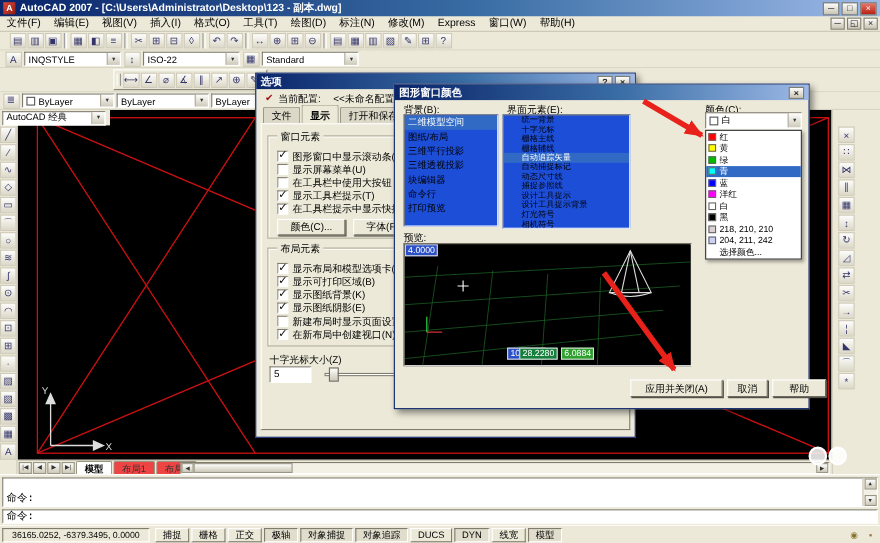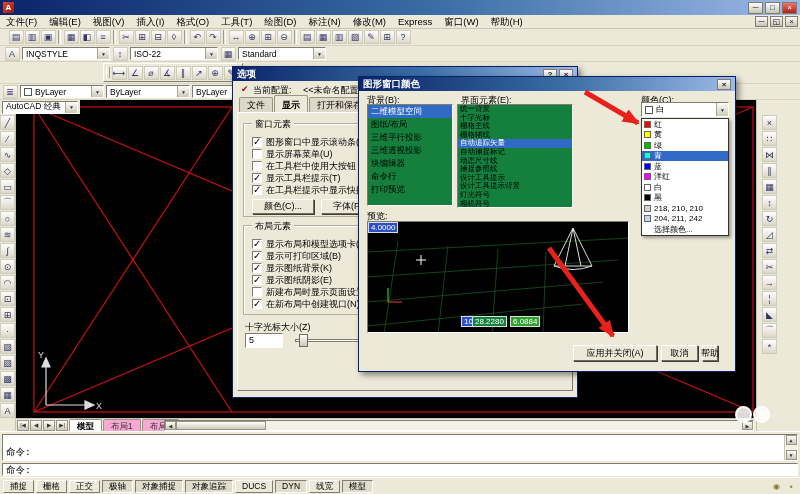--- a/index.html
+++ b/index.html
@@ -23,31 +23,31 @@
   .tbi{width:15px;height:14px;display:inline-flex;align-items:center;justify-content:center;font-size:9px;color:#34346a;background:linear-gradient(180deg,#fdfdfb,#dcd8c8);border:1px solid #cfcbbb;margin:0 .5px;flex:none}
   [data-name="toolbar-separator"]{width:3px;height:14px;background:transparent;border:none;border-left:1px solid #999;border-right:1px solid #fff;margin:0 2px}
   #toolbar2{left:0;top:46px;width:800px;height:16px;background:#ece9d8;border-bottom:1px solid #d8d4c4;display:flex;align-items:center;padding-left:4px;gap:2px}
   .combo{height:13px;background:#fff;border:1px solid;border-color:#807d6e #fff #fff #807d6e;display:flex;align-items:center;padding-left:3px;position:relative;font-size:8.5px;white-space:nowrap;overflow:hidden}
   .combo .arr{position:absolute;right:0;top:0;bottom:0;width:12px;background:linear-gradient(180deg,#fdfdfb,#cdc9b9);border-left:1px solid #a8a494;display:flex;align-items:center;justify-content:center;font-size:5px;color:#333}
   .combo .sw{width:8px;height:8px;border:1px solid #555;margin-right:3px;flex:none;background:#fff}
   #strip3{left:0;top:62px;width:800px;height:22px;background:#ece9d8;border-bottom:1px solid #d8d4c4}
   #toolbar3{position:absolute;left:103px;top:1px;height:19px;background:#ece9d8;border:1px solid;border-color:#fff #807d6e #807d6e #fff;display:flex;align-items:center;padding:0 3px 0 7px}
   #toolbar3::before{content:"";position:absolute;left:2px;top:3px;bottom:3px;width:2px;border-left:1px solid #fff;border-right:1px solid #999}
   #propsrow{left:0;top:84px;width:800px;height:16px;background:#ece9d8;border-bottom:1px solid #d8d4c4;display:flex;align-items:center;padding-left:2px;gap:2px}
-  #workspacerow{left:0;top:100px;width:80px;height:14px;background:#ece9d8;z-index:2;display:flex;align-items:center;padding:0 2px}
+  #workspacerow{left:0;top:100px;width:100px;height:14px;background:#ece9d8;z-index:2;display:flex;align-items:center;padding:0 2px}
   
   #leftdock{left:0;top:100px;width:16px;height:331px;background:#ece9d8;border-right:1px solid #c8c4b4;z-index:1;display:flex;flex-direction:column;align-items:center;padding-top:15px}
   #rightdock{left:756px;top:100px;width:44px;height:331px;background:#ece9d8;border-left:1px solid #c8c4b4;z-index:1;display:flex;flex-direction:column;align-items:flex-start;padding:15px 0 0 5px}
   .dki{width:15px;height:15px;display:flex;align-items:center;justify-content:center;font-size:9px;color:#34346a;background:linear-gradient(180deg,#fdfdfb,#dcd8c8);border:1px solid #cfcbbb;margin-bottom:1px;flex:none}
   
   #canvas{left:16px;top:100px;width:740px;height:318px;background:#000;overflow:hidden}
   
   #tabsrow{left:16px;top:418px;width:740px;height:13px;background:#ece9d8;border-top:1px solid #c8c4b4;display:flex;align-items:center;z-index:2}
   .tnav{width:12px;height:11px;background:linear-gradient(180deg,#fdfdfb,#cdc9b9);border:1px solid #9a9684;font-size:5.5px;display:inline-flex;align-items:center;justify-content:center;margin-left:1px;color:#333}
-  .mtab{height:12px;line-height:12px;padding:0 7px;font-size:8.5px;background:#f9a8d4;border:1px solid #9a9684;border-bottom:none;border-radius:2px 2px 0 0;margin-left:1px;color:#333}
+  .mtab{height:12px;line-height:12px;padding:0 7px;font-size:8.5px;background:#ef4444;border:1px solid #9a9684;border-bottom:none;border-radius:2px 2px 0 0;margin-left:1px;color:#333}
   .mtab.active{background:#fff;font-weight:bold;color:#000}
   #hscroll{position:absolute;left:148px;right:2px;top:1px;height:11px;background:#f3f1e6;border:1px solid;border-color:#807d6e #fff #fff #807d6e;display:flex}
   .harr{width:11px;height:9px;background:linear-gradient(180deg,#fdfdfb,#cdc9b9);border:1px solid #9a9684;font-size:5px;display:flex;align-items:center;justify-content:center;color:#333}
   #hthumb{width:90px;height:9px;background:linear-gradient(180deg,#fdfdfb,#cdc9b9);border:1px solid #9a9684}
   
   #cmdwindow{left:0;top:431px;width:800px;height:46px;background:#ece9d8;border-top:1px solid #fff;padding:2px;z-index:2}
   #cmdhistory{position:relative;width:796px;height:27px;background:#fff;border:1px solid;border-color:#807d6e #fff #fff #807d6e;font-family:"DejaVu Sans Mono",monospace;font-size:9.5px;display:flex;flex-direction:column;justify-content:flex-end;padding:1px 16px 1px 3px}
   #cmdscroll{position:absolute;right:0;top:0;bottom:0;width:13px;background:#f3f1e6;border-left:1px solid #c8c4b4;display:flex;flex-direction:column;justify-content:space-between;align-items:center}
   .varr{width:11px;height:10px;background:linear-gradient(180deg,#fdfdfb,#cdc9b9);border:1px solid #9a9684;font-size:5px;display:flex;align-items:center;justify-content:center;color:#333}
   #cmdinput{margin-top:2px;width:796px;height:13px;background:#fff;border:1px solid;border-color:#807d6e #fff #fff #807d6e;font-family:"DejaVu Sans Mono",monospace;font-size:9.5px;line-height:11px;padding:0 3px}
@@ -58,24 +58,24 @@
   .toggle.press{border-color:#807d6e #fff #fff #807d6e;background:#e0ddcc}
   #tray{margin-left:auto;display:flex;gap:2px}
   .trayico{width:13px;height:13px;display:flex;align-items:center;justify-content:center;font-size:8px;color:#8a7430}
   
   .dialog{position:absolute;background:#ece9d8;border:1px solid #08226a;box-shadow:3px 3px 6px rgba(0,0,0,.45)}
   .dlg-title{height:14px;background:linear-gradient(90deg,#0a246a,#3a6ea5 55%,#9db9e8);color:#fff;font-size:9.5px;font-weight:bold;display:flex;align-items:center;padding:0 4px}
   .dlg-title .winbtns .wbtn{width:14px;height:11px;line-height:9px}
   #optionsdlg{left:232px;top:66px;width:346px;height:332px;z-index:10}
   #colordlg{left:358px;top:76px;width:378px;height:296px;z-index:20}
   .lbl{position:absolute;font-size:9px;white-space:nowrap}
-  .list{position:absolute;background:#15803d;border:1px solid;border-color:#807d6e #fff #fff #807d6e;overflow:hidden}
+  .list{position:absolute;background:#1d4ed8;border:1px solid;border-color:#807d6e #fff #fff #807d6e;overflow:hidden}
   .li{height:13px;line-height:13px;font-size:8.5px;padding:0 3px;white-space:nowrap;overflow:hidden}
   .li.selected{background:#316ac5;color:#fff}
-  .erow{height:8.6px;line-height:8.6px;font-size:7.5px;padding:0 2px;white-space:nowrap;overflow:hidden}
+  .erow{height:8.6px;line-height:8.6px;font-size:7.5px;padding:0 16px;white-space:nowrap;overflow:hidden}
   .erow.selected{background:#316ac5;color:#fff}
   .droplist{position:absolute;background:#fff;border:1px solid #333;box-shadow:2px 2px 3px rgba(0,0,0,.35)}
   .clrow{display:flex;align-items:center;height:10.5px;font-size:8px;padding:0 2px;white-space:nowrap}
   .clrow .sw{width:7px;height:7px;border:1px solid #666;margin-right:3px;flex:none;background:#fff}
   .clrow.selected{background:#316ac5;color:#fff}
   .clrow:last-of-type .sw{visibility:hidden}
   .group{position:absolute;border:1px solid #b3af9f;box-shadow:inset 1px 1px 0 #fff;padding:12px 8px 4px 8px}
   .group-title{position:absolute;top:-6px;left:8px;background:#ece9d8;padding:0 3px;font-size:9px}
   .cbrow{display:flex;align-items:center;height:12px;white-space:nowrap;overflow:hidden}
   .cb{width:10px;height:10px;background:#fff;border:1px solid;border-color:#807d6e #fff #fff #807d6e;margin-right:4px;flex:none;position:relative}
@@ -99,20 +99,21 @@
   #slider-track{position:absolute;left:62px;top:272px;width:100px;height:3px;background:#fff;border:1px solid #807d6e}
   #slider-thumb{position:absolute;left:66px;top:267px;width:9px;height:13px;background:linear-gradient(180deg,#fdfdfb,#cdc9b9);border:1px solid #6d6a60}
 </style>
 </head>
 <body>
 
 <div id="app" data-name="autocad-window">
 
   <div id="titlebar" class="abs" data-name="title-bar">
     <span id="appicon" data-name="autocad-app-icon">A</span>
+    <span id="titletext" data-name="window-title">AutoCAD 2007 - [C:\Users\Administrator\Desktop\123 - 副本.dwg]</span>
     <span class="winbtns">
       <span class="wbtn" data-name="minimize-button">─</span>
       <span class="wbtn" data-name="maximize-button">□</span>
       <span class="wbtn close" data-name="close-button">×</span>
     </span>
   </div>
 
   <div id="menubar" class="abs" data-name="menu-bar">
     <span class="menu-item" data-name="menu-item">文件(F)</span>
       <span class="menu-item" data-name="menu-item">编辑(E)</span>
@@ -301,20 +302,21 @@
       <div data-name="command-history-line">命令:</div>
       <span id="cmdscroll" data-name="command-scrollbar">
         <span class="varr" data-name="scroll-up-icon">▲</span>
         <span class="varr" data-name="scroll-down-icon">▼</span>
       </span>
     </div>
     <div id="cmdinput" data-name="command-input">命令:</div>
   </div>
 
   <div id="statusbar" class="abs" data-name="status-bar">
+    <span id="coords" data-name="coordinate-readout">36165.0252, -6379.3495, 0.0000</span>
     <span class="toggle" data-name="status-toggle">捕捉</span>
       <span class="toggle" data-name="status-toggle">栅格</span>
       <span class="toggle" data-name="status-toggle">正交</span>
       <span class="toggle press" data-name="status-toggle">极轴</span>
       <span class="toggle press" data-name="status-toggle">对象捕捉</span>
       <span class="toggle press" data-name="status-toggle">对象追踪</span>
       <span class="toggle" data-name="status-toggle">DUCS</span>
       <span class="toggle press" data-name="status-toggle">DYN</span>
       <span class="toggle" data-name="status-toggle">线宽</span>
       <span class="toggle press" data-name="status-toggle">模型</span>
@@ -525,21 +527,21 @@
         </g>
       </svg>
       <div class="chip" data-name="dynamic-input-chip" style="background: rgb(43, 80, 200); margin-left: 35px;">10.6063</div>
         <div class="chip" data-name="dynamic-input-chip" style="background: #15803d;">28.2280</div>
         <div class="chip" data-name="dynamic-input-chip" style="background: rgb(45, 160, 45);">6.0884</div>
         <div class="chip" data-name="dynamic-input-chip" style="background: rgb(43, 80, 200);">4.0000</div>
     </div>
 
     <span class="pbtn" style="position:absolute;left:214px;top:268px;width:84px;height:16px" data-name="apply-and-close-button">应用并关闭(A)</span>
     <span class="pbtn" style="position:absolute;left:302px;top:268px;width:37px;height:16px" data-name="cancel-button">取消</span>
-    <span class="pbtn" style="position:absolute;left:343px;top:268px;width:16px;height:16px" data-name="help-button">帮助</span>
+    <span class="pbtn" style="position:absolute;left:343px;top:268px;width:49px;height:16px" data-name="help-button">帮助</span>
   </div>
 
   <svg id="arrows" data-name="annotation-arrows">
     <defs>
       <marker id="ah" markerUnits="userSpaceOnUse" markerWidth="18" markerHeight="16" refX="15" refY="7" orient="auto">
         <path d="M0,0 L17,7 L0,14 Z" fill="#e8221a"></path>
       </marker>
     </defs>
     <line x1="585" y1="92" x2="638" y2="123" stroke="#e8221a" stroke-width="5" marker-end="url(#ah)" data-name="arrow-to-color-dropdown"></line>
     <line x1="549" y1="248" x2="613" y2="336" stroke="#e8221a" stroke-width="5" marker-end="url(#ah)" data-name="arrow-to-apply-button"></line>

